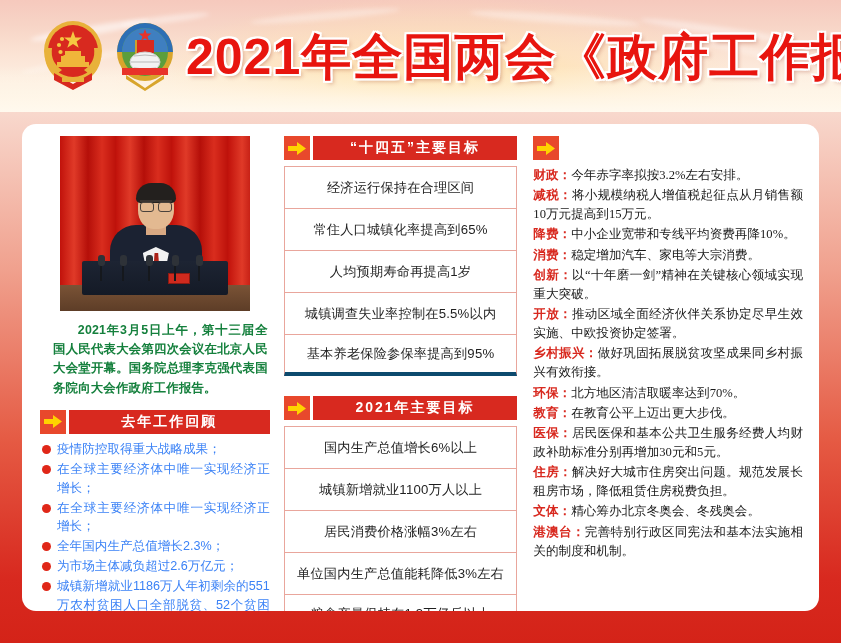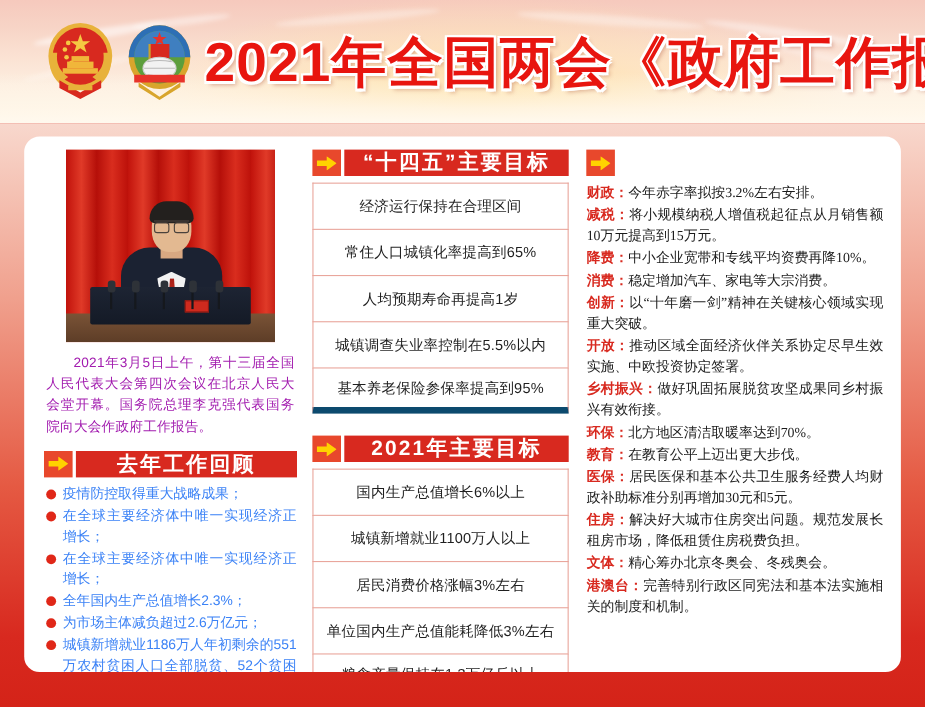--- a/index.html
+++ b/index.html
@@ -132,37 +132,37 @@
   }
   .mic .stem { position:absolute; left:2.5px; bottom:0; width:2px; height:18px; background:#15181d; }
   .mic .head { position:absolute; left:0; top:0; width:7px; height:11px; background:#2e3238; border-radius:3px; }
   .mic.m1 { left:38px; }
   .mic.m2 { left:60px; }
   .mic.m3 { left:86px; }
   .mic.m4 { left:112px; }
   .mic.m5 { left:136px; }
 
   .caption {
-    margin: 10px 2px 0 2px;
-    font-size: 12.4px; font-weight: normal; color: #a21caf;
+    margin: 10px 2px 0 13px;
+    font-size: 12.4px; font-weight: bold; color: #15803d;
     line-height: 1.55; text-indent: 2em; text-align: justify;
     letter-spacing: .2px;
   }
 
   
   .sec-head { display: flex; align-items: stretch; height: 24px; margin: 12px 0 6px 0; }
   .sec-head .arrow-box {
     width: 26px; background: #e8482c;
     display: flex; align-items: center; justify-content: center;
     flex: 0 0 26px;
   }
   .sec-head .arrow-box svg { display:block; }
   .sec-head .bar {
     flex: 1 1 auto; margin-left: 3px; background: #d8291f;
-    color: #fff; font-size: 19px; font-weight: bold; letter-spacing: 2px;
+    color: #fff; font-size: 14px; font-weight: bold; letter-spacing: 2px;
     display: flex; align-items: center; justify-content: center;
   }
 
   
   ul.bullets { list-style: none; margin: 2px 0 0 0; }
   ul.bullets li {
     position: relative; padding-left: 17px; margin-bottom: 1px;
     font-size: 12.6px; color: #3b82f6; line-height: 1.5; text-align: justify;
   }
   ul.bullets li .dot {
@@ -172,21 +172,21 @@
   }
 
   
   .boxes { margin-top: 2px; }
   .boxes .box {
     border: 1px solid #e9a69c; border-bottom: none;
     height: 42px; display: flex; align-items: center; justify-content: center;
     font-size: 13.2px; color: #1f1f1f; letter-spacing: .2px;
     padding: 0 4px; text-align: center;
   }
-  .boxes .box:last-child { border-bottom: 6px solid #0c4a6e; }
+  .boxes .box:last-child { border-bottom: 4px solid #0c4a6e; }
 
   
   .kw { font-size: 12.6px; line-height: 1.52; color: #1a1a1a; text-align: justify; margin-bottom: 1px; font-family: Liberation Serif, serif; }
   .kw .label { color: #d8291f; font-weight: bold; }
   .kw .colon { color: #d8291f; font-weight: bold; }
 </style>
 </head>
 <body>
 
 <div id="poster">

